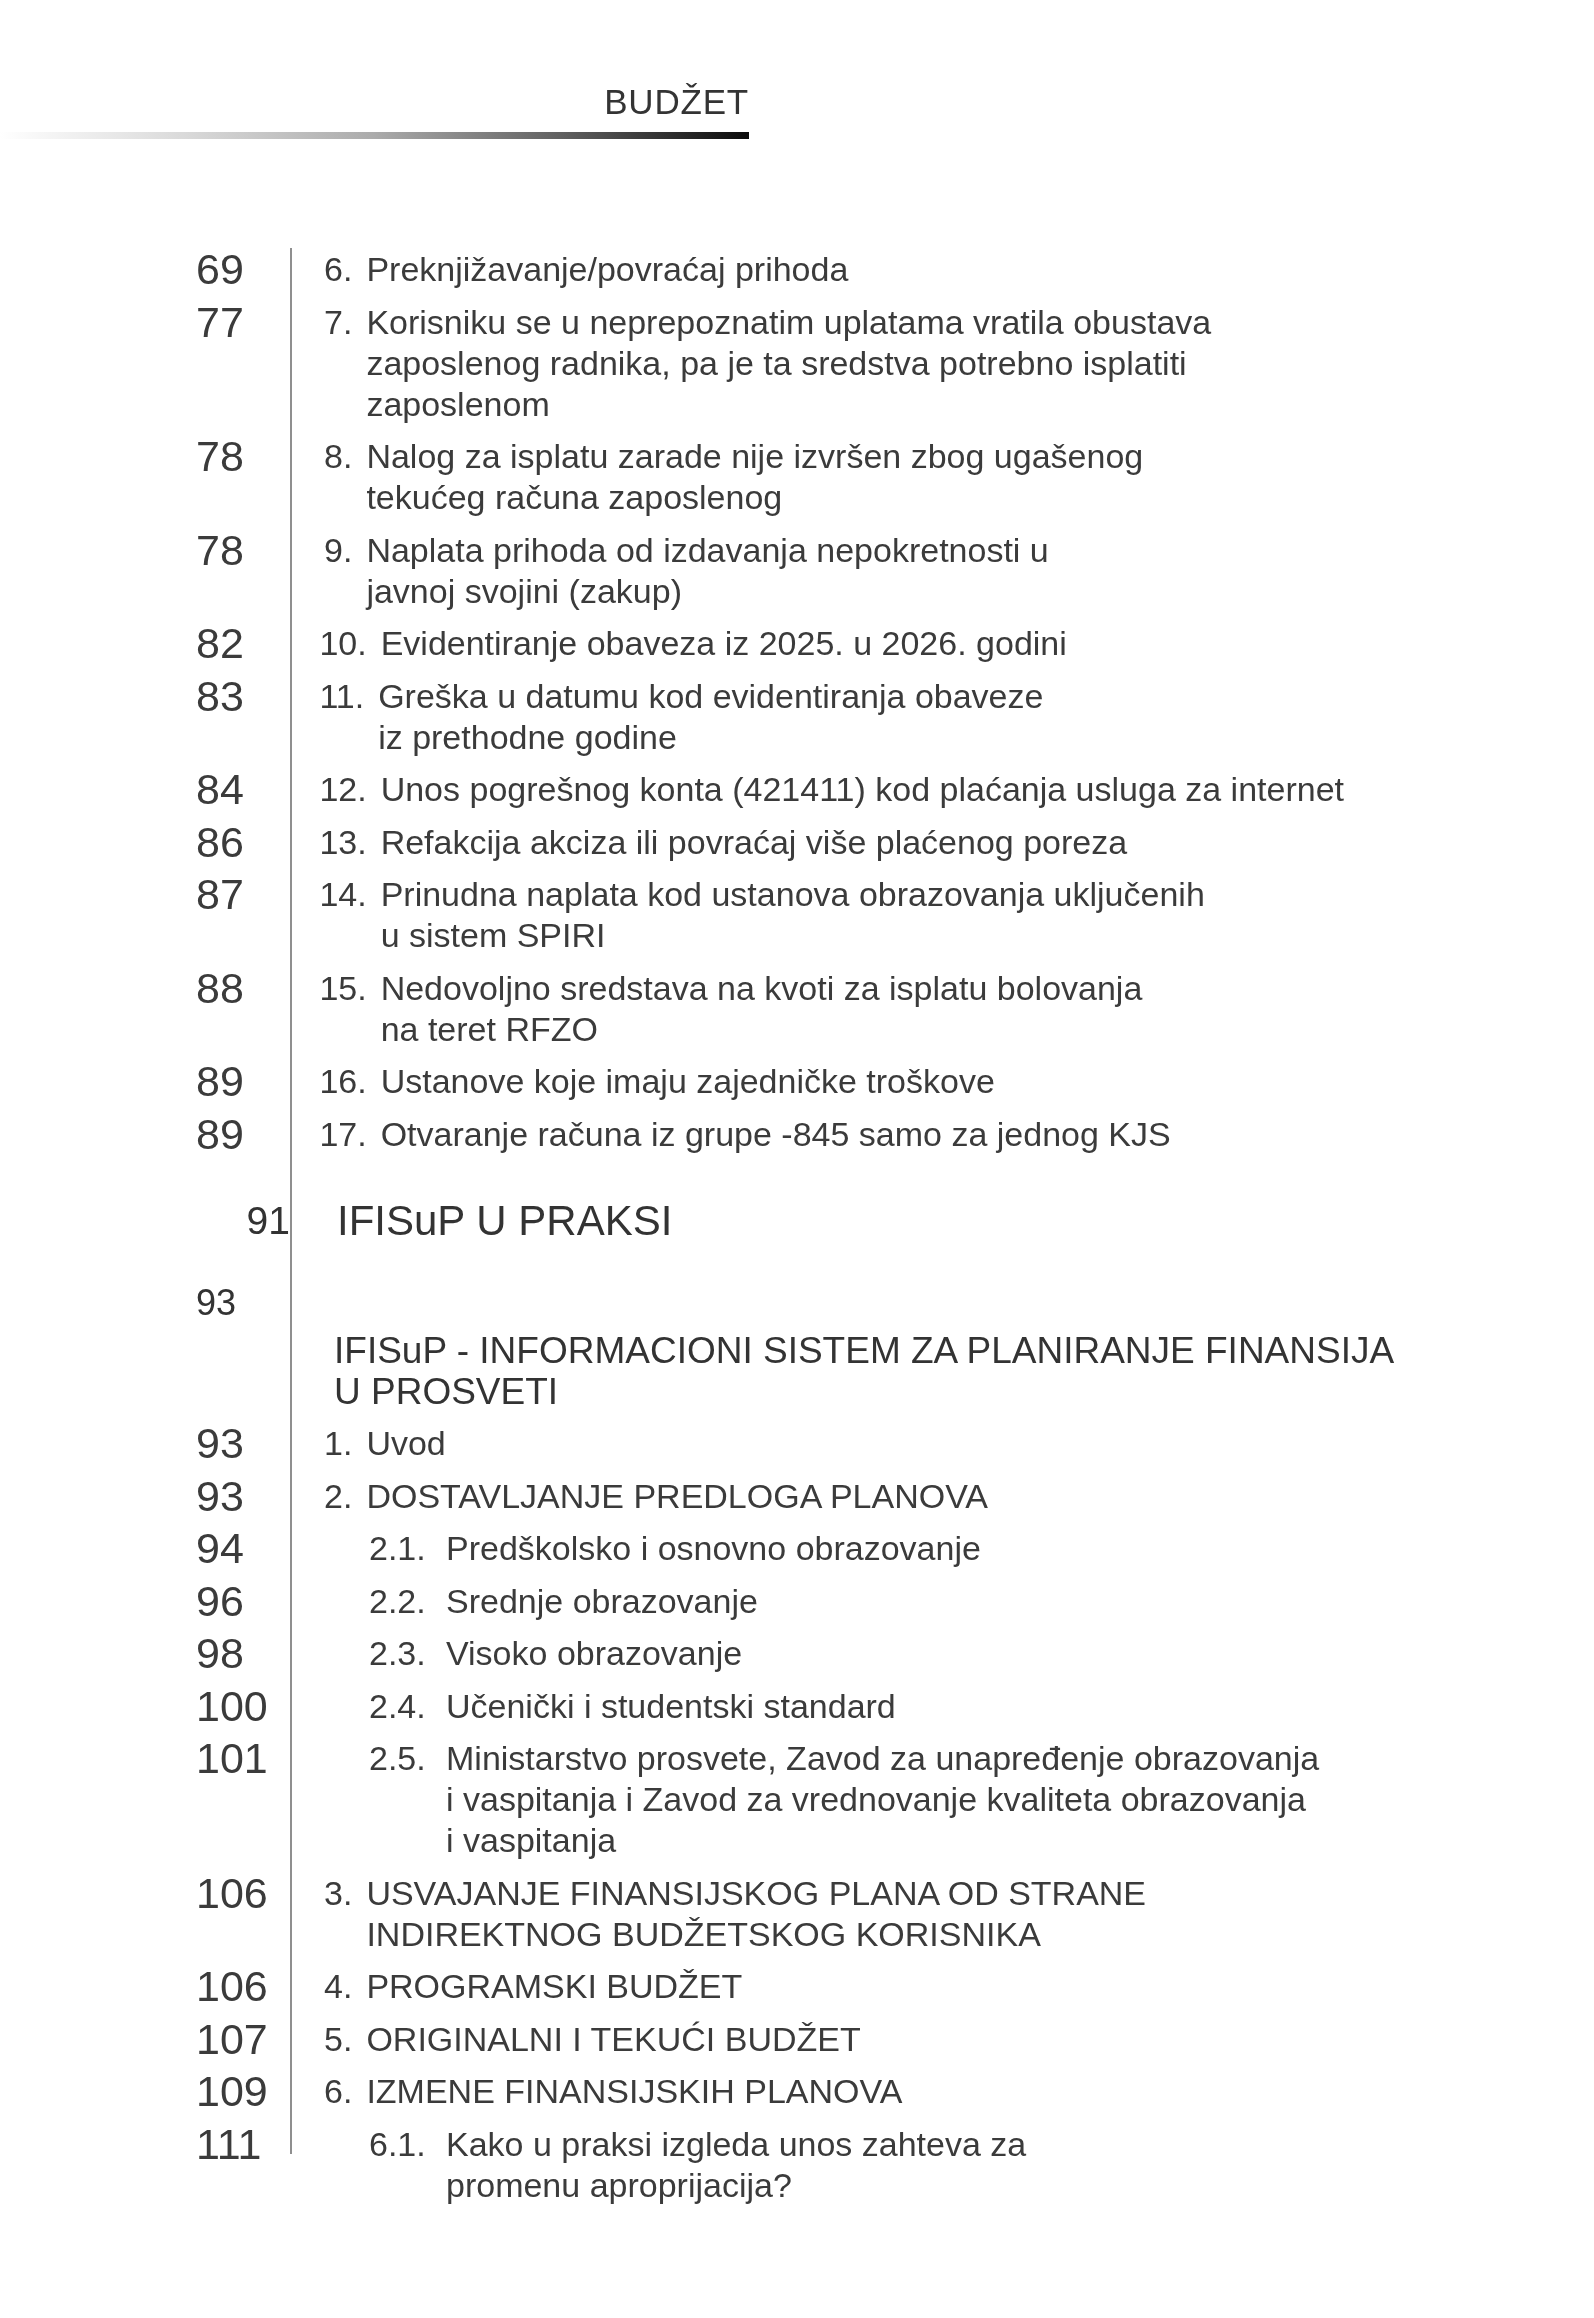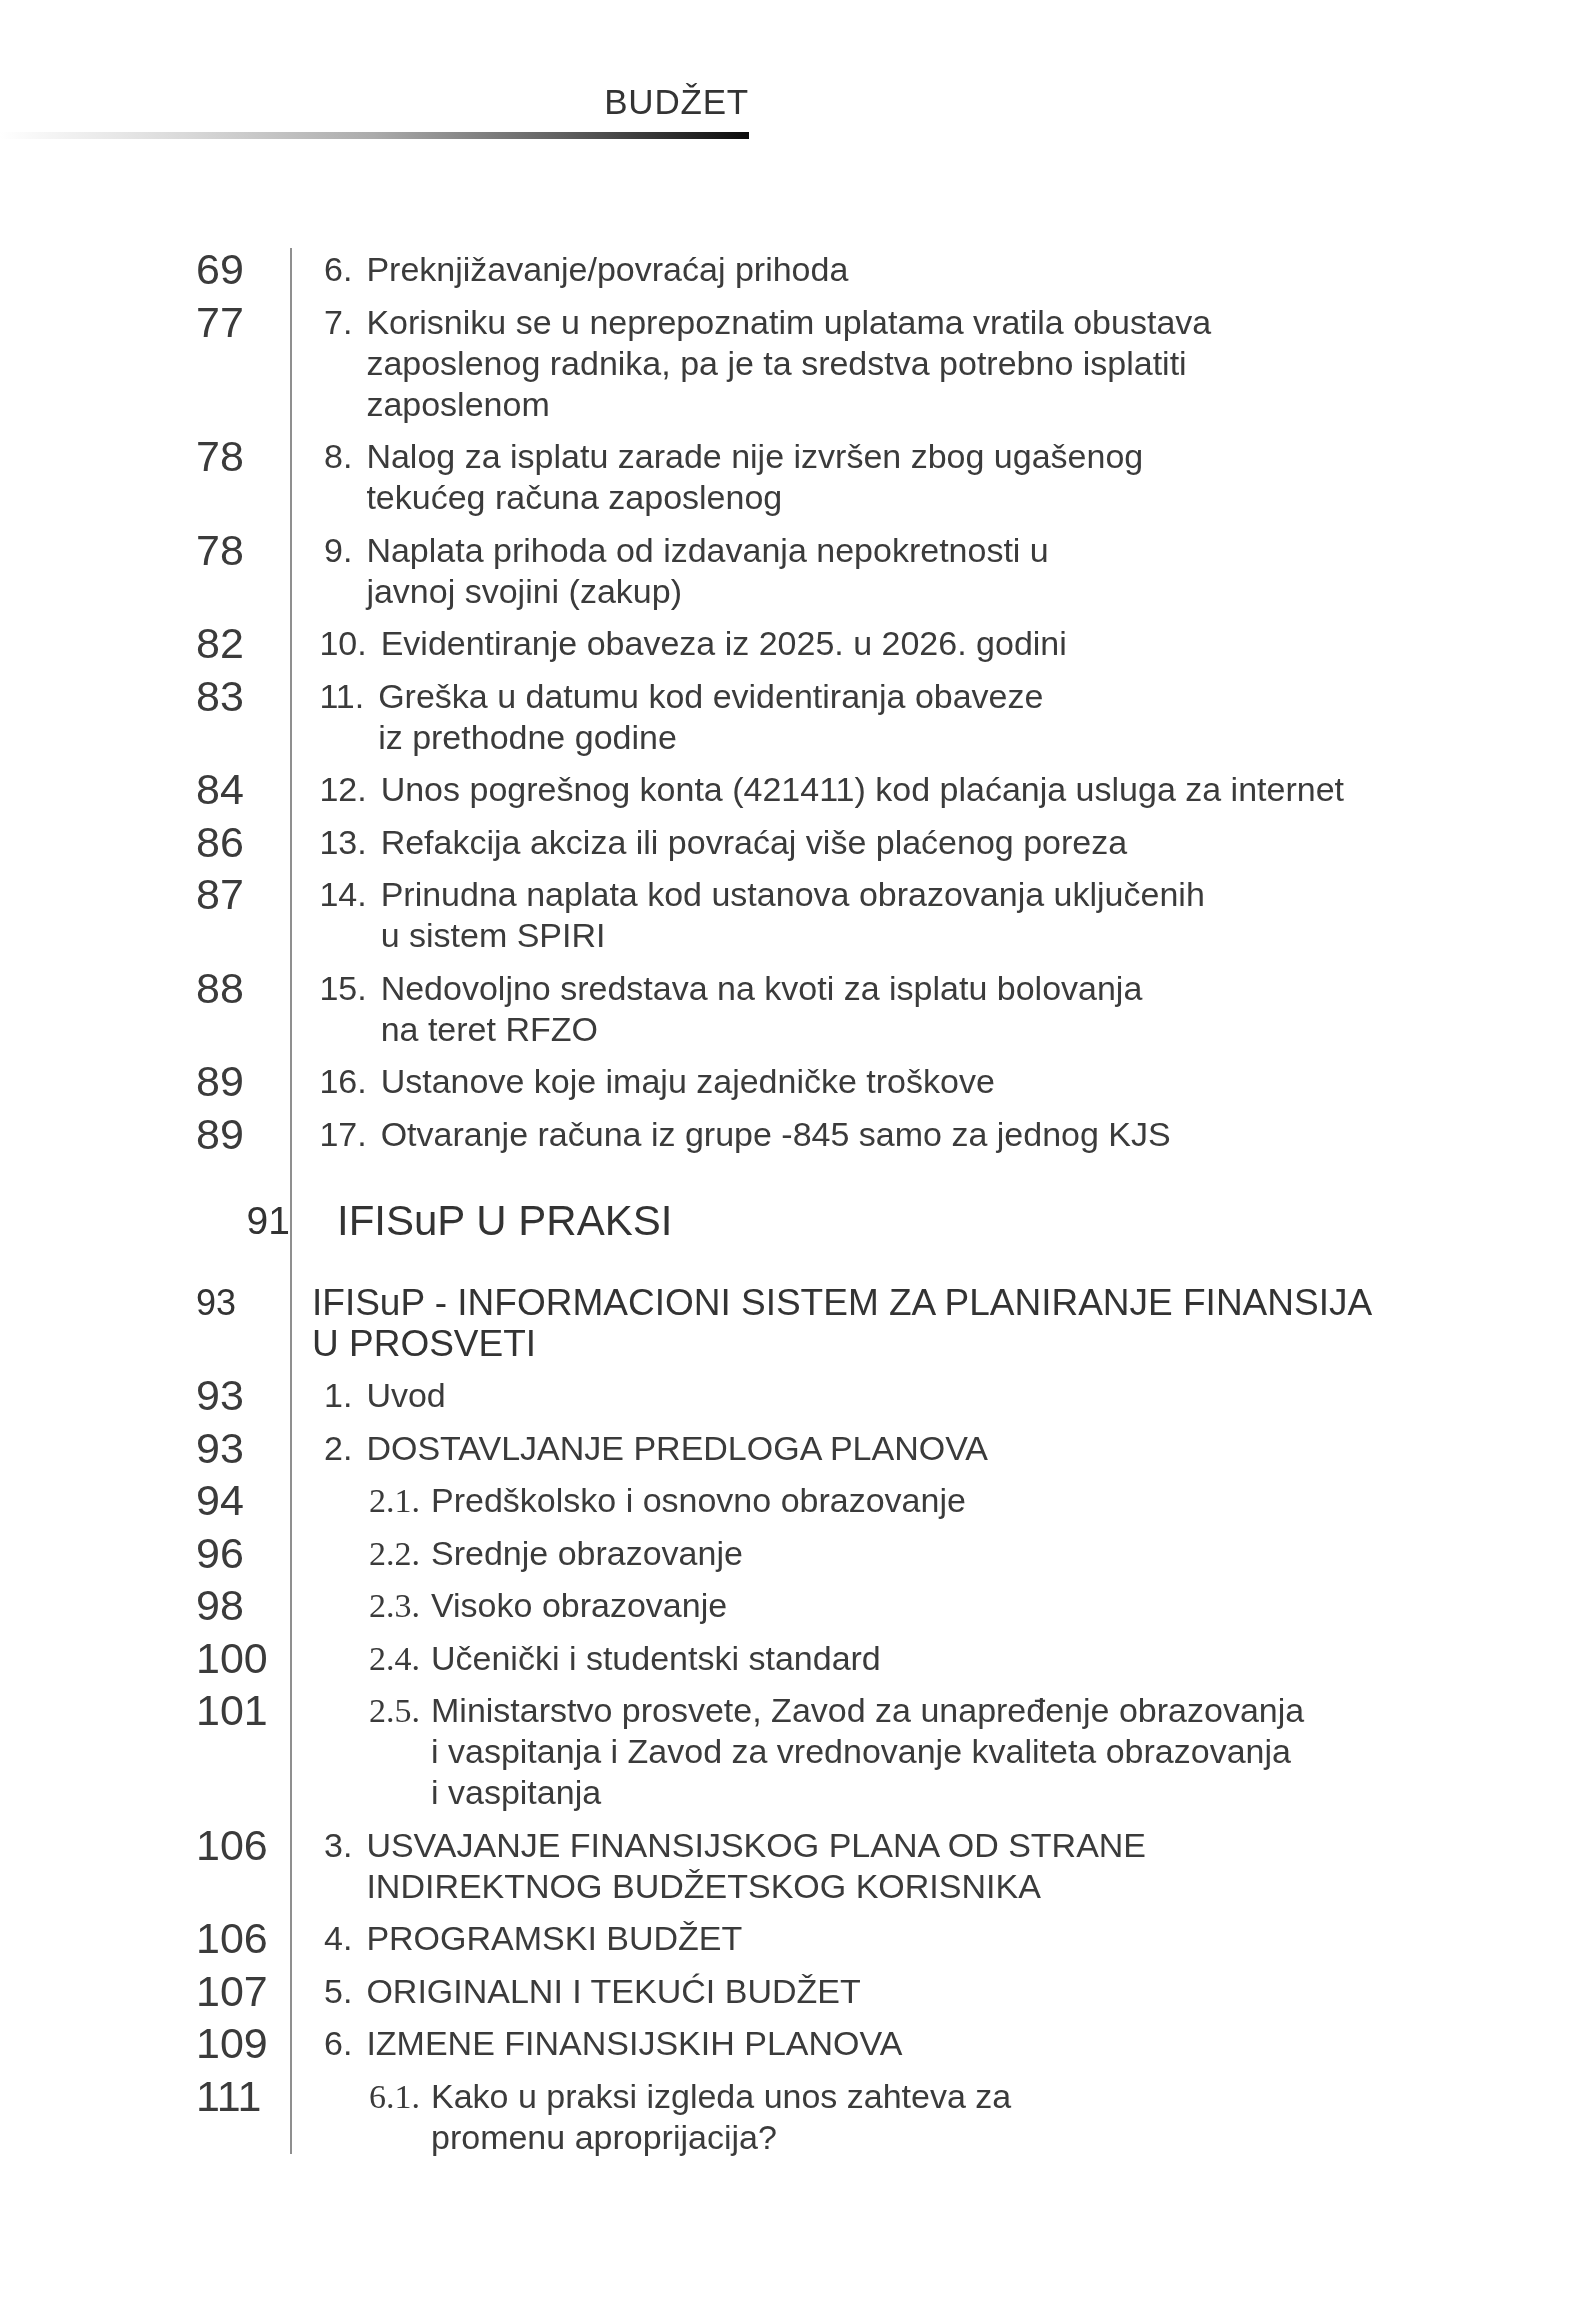--- a/index.html
+++ b/index.html
@@ -61,29 +61,29 @@
     white-space: nowrap;
   }
   .text {
     font-size: 34px;
     font-weight: 300;
     line-height: 41px;
     white-space: pre-line;
   }
   
   .sub .entry { padding-left: 79px; }
-  .sub .marker { flex: 0 0 57px; text-align: left; margin-right: 5px; font-family: Liberation Serif, serif; }
+  .sub .marker { flex: 0 0 57px; text-align: left; margin-right: 20px; }
   
   .section { margin-top: 39px; margin-bottom: 34px; }
   .section .pagenum { font-size: 39px; font-weight: 400; line-height: 54px; color: #333333; text-align: right; }
   .section .entry { padding-left: 47px; }
   .section .text { font-size: 42px; font-weight: 400; line-height: 54px; color: #333333; }
   
   .subsection .pagenum { font-size: 36px; font-weight: 400; line-height: 41px; color: #333333; }
-  .subsection .entry { padding-left: 22px; }
+  .subsection .entry { padding-left: 44px; margin-top: 48px; }
   .subsection .text { font-size: 37px; font-weight: 400; line-height: 41px; color: #333333; }
 </style>
 </head>
 <body>
 
 <div class="page-title">BUDŽET</div>
 <div class="header-rule"></div>
 <div class="column-divider"></div>
 
 <div class="toc">

